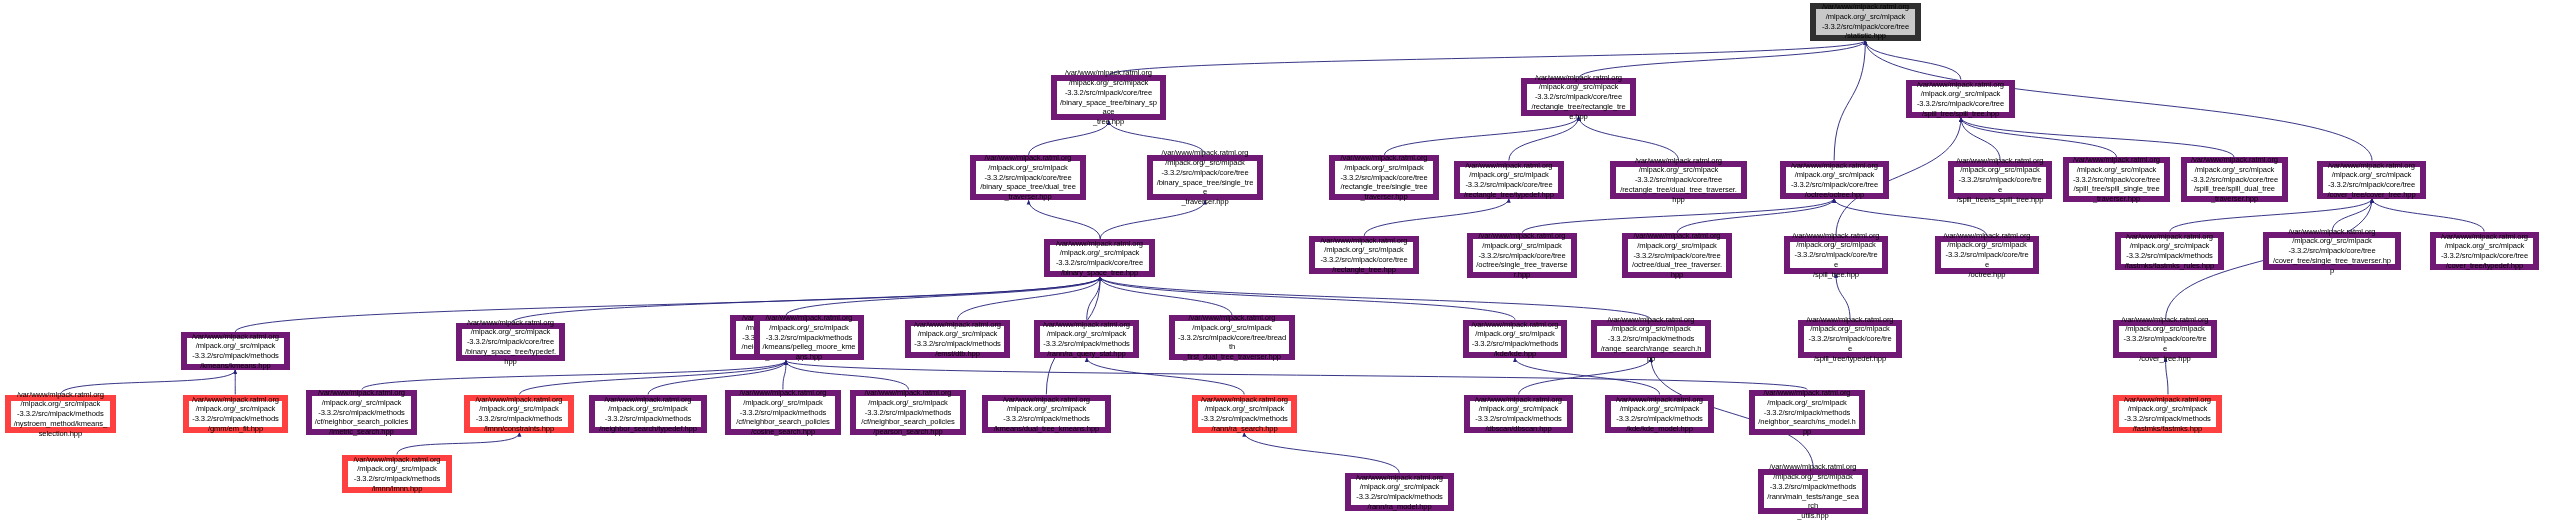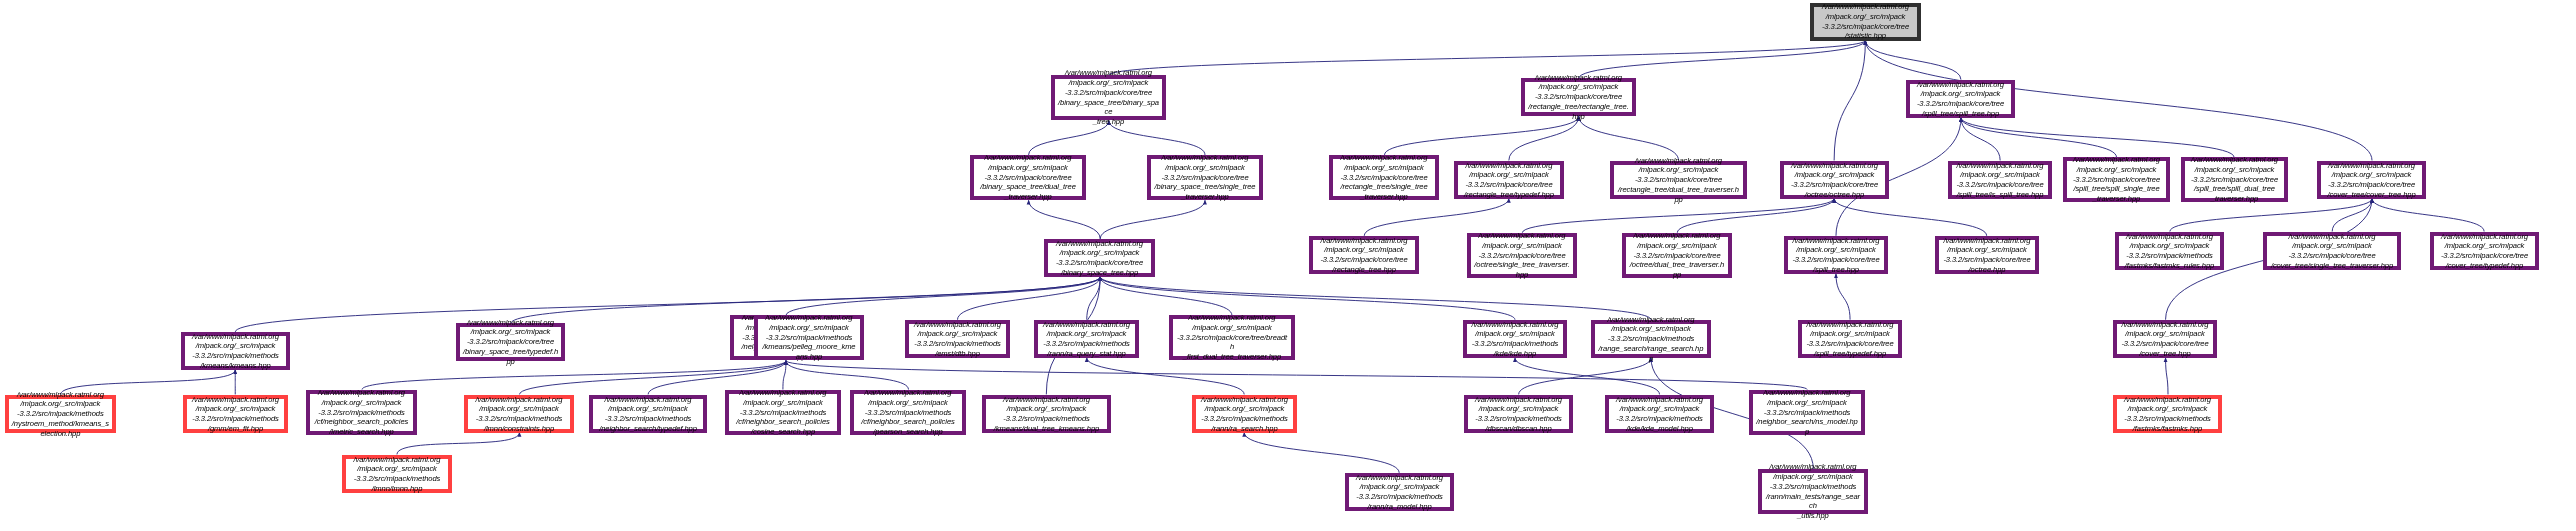--- a/index.html
+++ b/index.html
@@ -23,34 +23,33 @@
     left: 0;
     top: 0;
     width: 2576px;
     height: 531px;
     pointer-events: none;
   }
   .node {
     position: absolute;
     box-sizing: border-box;
     background: #ffffff;
-    border: 4px solid #701a75;
+    border: 6px solid #701a75;
     display: flex;
     align-items: center;
     justify-content: center;
     text-align: center;
     font-size: 7.6px;
     line-height: 1.28;
     color: #000000;
     letter-spacing: -0.1px;
     word-break: break-word;
     padding: 1.2px 2.5px;
     z-index: 3;
     cursor: pointer;
-    font-style: italic;
   }
   .node.root {
     background: #c8c8c8;
     border-color: #303030;
   }
   .node.red {
     border-color: #ff4040;
   }
   .node .label {
     display: block;

